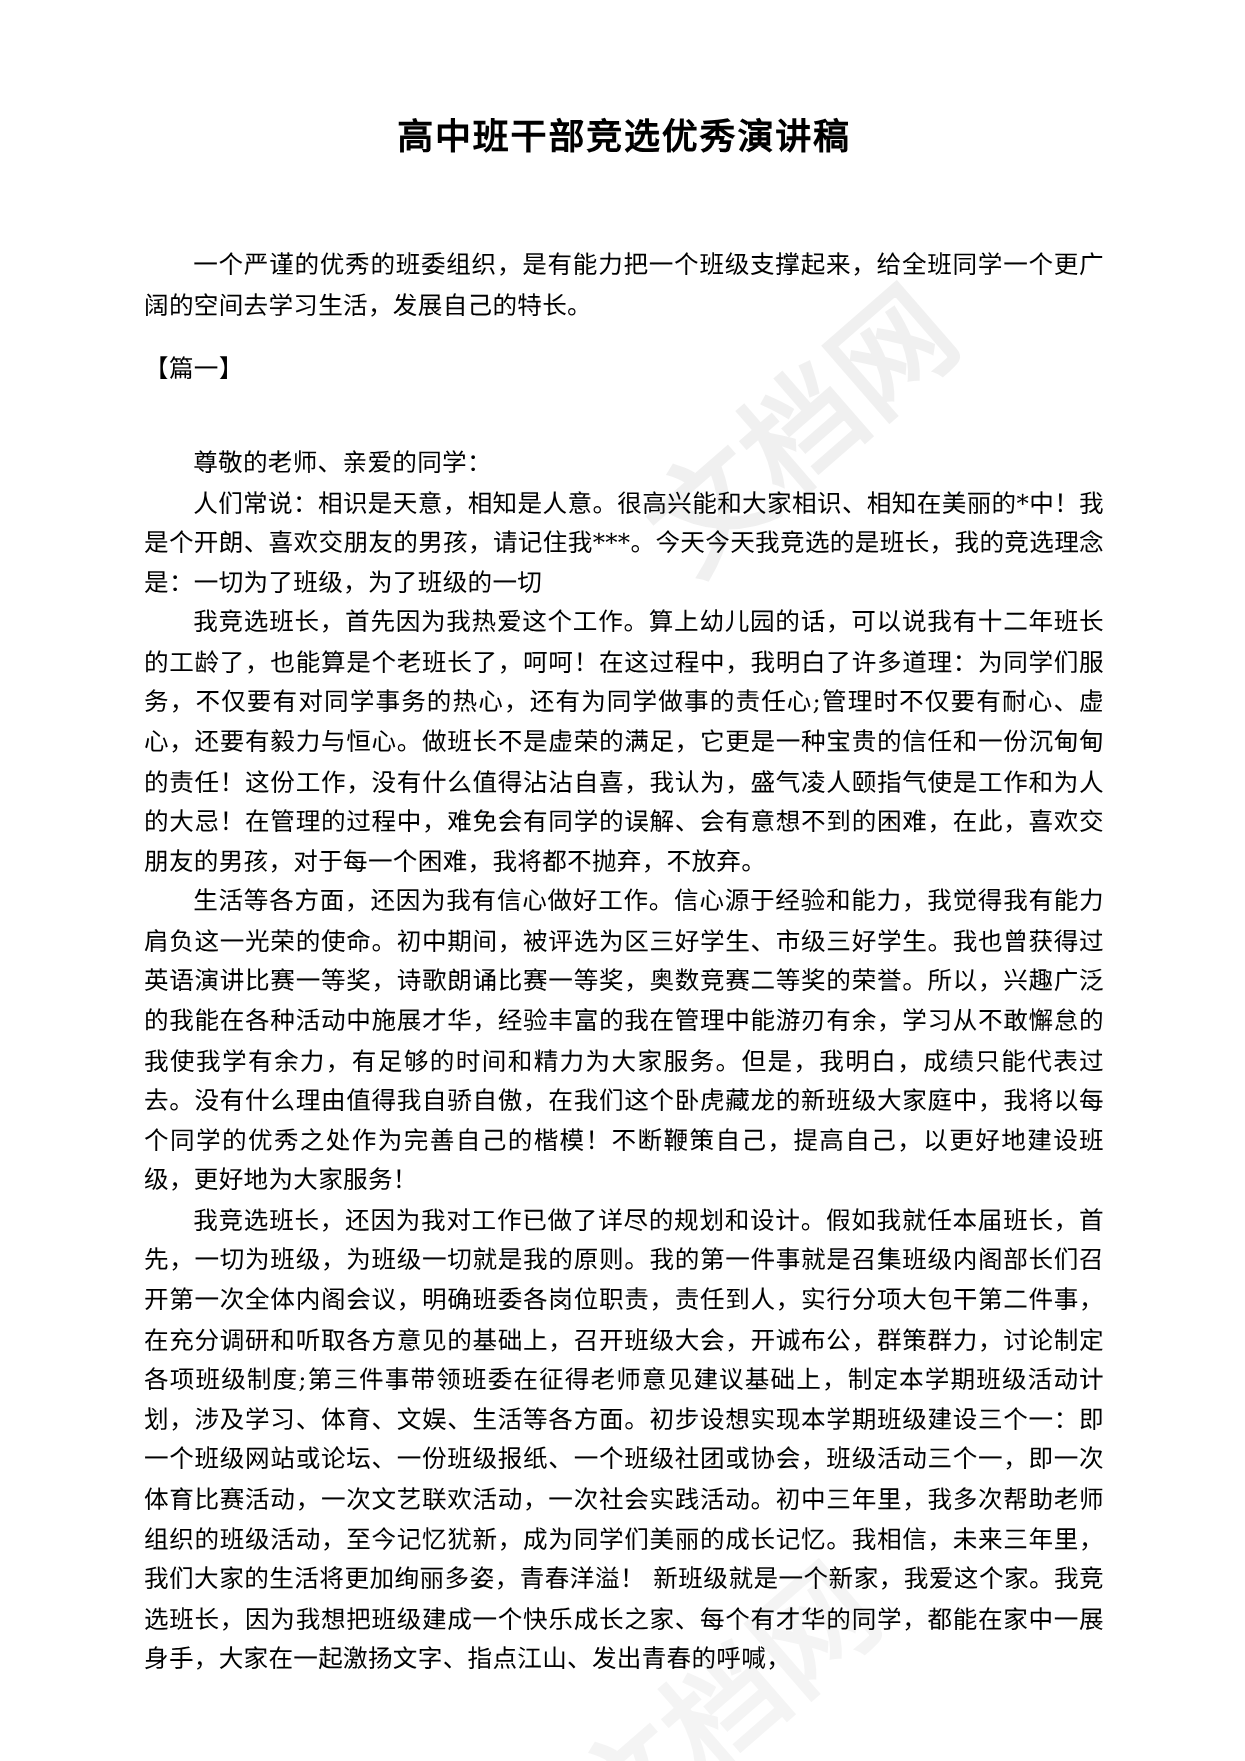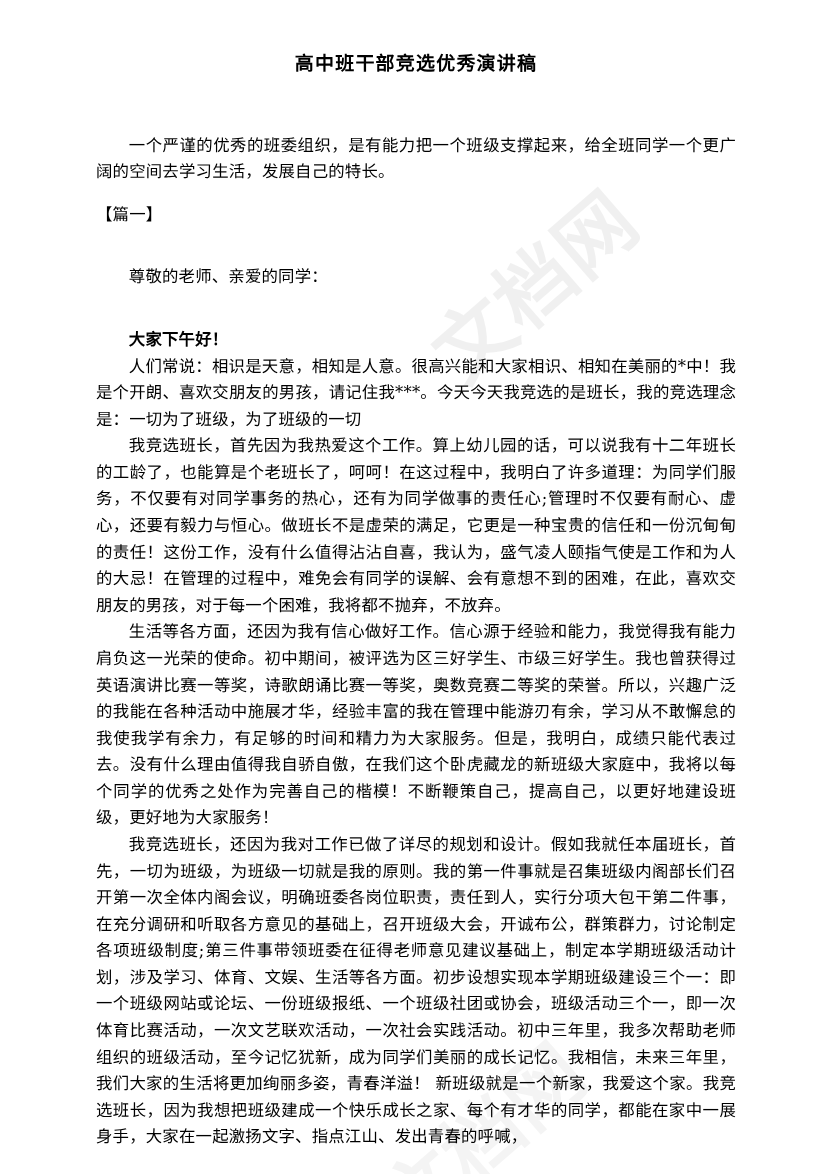--- a/index.html
+++ b/index.html
@@ -62,23 +62,23 @@
   
   .content {
     position: relative;
     z-index: 1;
     padding: 0 94px 0 96px;
     box-sizing: border-box;
   }
 
   .doc-title {
     margin: 0;
-    padding-top: 51px;
+    padding-top: 76px;
     text-align: center;
-    font-size: 19px;
+    font-size: 24px;
     font-weight: 700;
     letter-spacing: 1.2px;
     line-height: 1.3;
     font-family: "DejaVu Sans", "Liberation Sans", sans-serif;
   }
 
   .para {
     margin: 0;
     font-size: 16.4px;
     line-height: 1.62;
@@ -126,21 +126,20 @@
   <div class="content">
 
     <h1 class="doc-title">高中班干部竞选优秀演讲稿</h1>
 
     <p class="para indent intro">一个严谨的优秀的班委组织，是有能力把一个班级支撑起来，给全班同学一个更广阔的空间去学习生活，发展自己的特长。</p>
 
     <p class="para section-label">【篇一】</p>
 
     <p class="para indent gap">尊敬的老师、亲爱的同学：</p>
 
-    <p class="para indent gap bold">大家下午好！</p>
 
     <p class="para indent gap-lg">人们常说：相识是天意，相知是人意。很高兴能和大家相识、相知在美丽的*中！我是个开朗、喜欢交朋友的男孩，请记住我***。今天今天我竞选的是班长，我的竞选理念是：一切为了班级，为了班级的一切</p>
 
     <p class="para indent gap-lg">我竞选班长，首先因为我热爱这个工作。算上幼儿园的话，可以说我有十二年班长的工龄了，也能算是个老班长了，呵呵！在这过程中，我明白了许多道理：为同学们服务，不仅要有对同学事务的热心，还有为同学做事的责任心;管理时不仅要有耐心、虚心，还要有毅力与恒心。做班长不是虚荣的满足，它更是一种宝贵的信任和一份沉甸甸的责任！这份工作，没有什么值得沾沾自喜，我认为，盛气凌人颐指气使是工作和为人的大忌！在管理的过程中，难免会有同学的误解、会有意想不到的困难，在此，喜欢交朋友的男孩，对于每一个困难，我将都不抛弃，不放弃。</p>
 
     <p class="para indent gap-lg">生活等各方面，还因为我有信心做好工作。信心源于经验和能力，我觉得我有能力肩负这一光荣的使命。初中期间，被评选为区三好学生、市级三好学生。我也曾获得过英语演讲比赛一等奖，诗歌朗诵比赛一等奖，奥数竞赛二等奖的荣誉。所以，兴趣广泛的我能在各种活动中施展才华，经验丰富的我在管理中能游刃有余，学习从不敢懈怠的我使我学有余力，有足够的时间和精力为大家服务。但是，我明白，成绩只能代表过去。没有什么理由值得我自骄自傲，在我们这个卧虎藏龙的新班级大家庭中，我将以每个同学的优秀之处作为完善自己的楷模！不断鞭策自己，提高自己，以更好地建设班级，更好地为大家服务！</p>
 
     <p class="para indent gap-lg">我竞选班长，还因为我对工作已做了详尽的规划和设计。假如我就任本届班长，首先，一切为班级，为班级一切就是我的原则。我的第一件事就是召集班级内阁部长们召开第一次全体内阁会议，明确班委各岗位职责，责任到人，实行分项大包干第二件事，在充分调研和听取各方意见的基础上，召开班级大会，开诚布公，群策群力，讨论制定各项班级制度;第三件事带领班委在征得老师意见建议基础上，制定本学期班级活动计划，涉及学习、体育、文娱、生活等各方面。初步设想实现本学期班级建设三个一：即一个班级网站或论坛、一份班级报纸、一个班级社团或协会，班级活动三个一，即一次体育比赛活动，一次文艺联欢活动，一次社会实践活动。初中三年里，我多次帮助老师组织的班级活动，至今记忆犹新，成为同学们美丽的成长记忆。我相信，未来三年里，我们大家的生活将更加绚丽多姿，青春洋溢！ 新班级就是一个新家，我爱这个家。我竞选班长，因为我想把班级建成一个快乐成长之家、每个有才华的同学，都能在家中一展身手，大家在一起激扬文字、指点江山、发出青春的呼喊，</p>
 
   </div>

